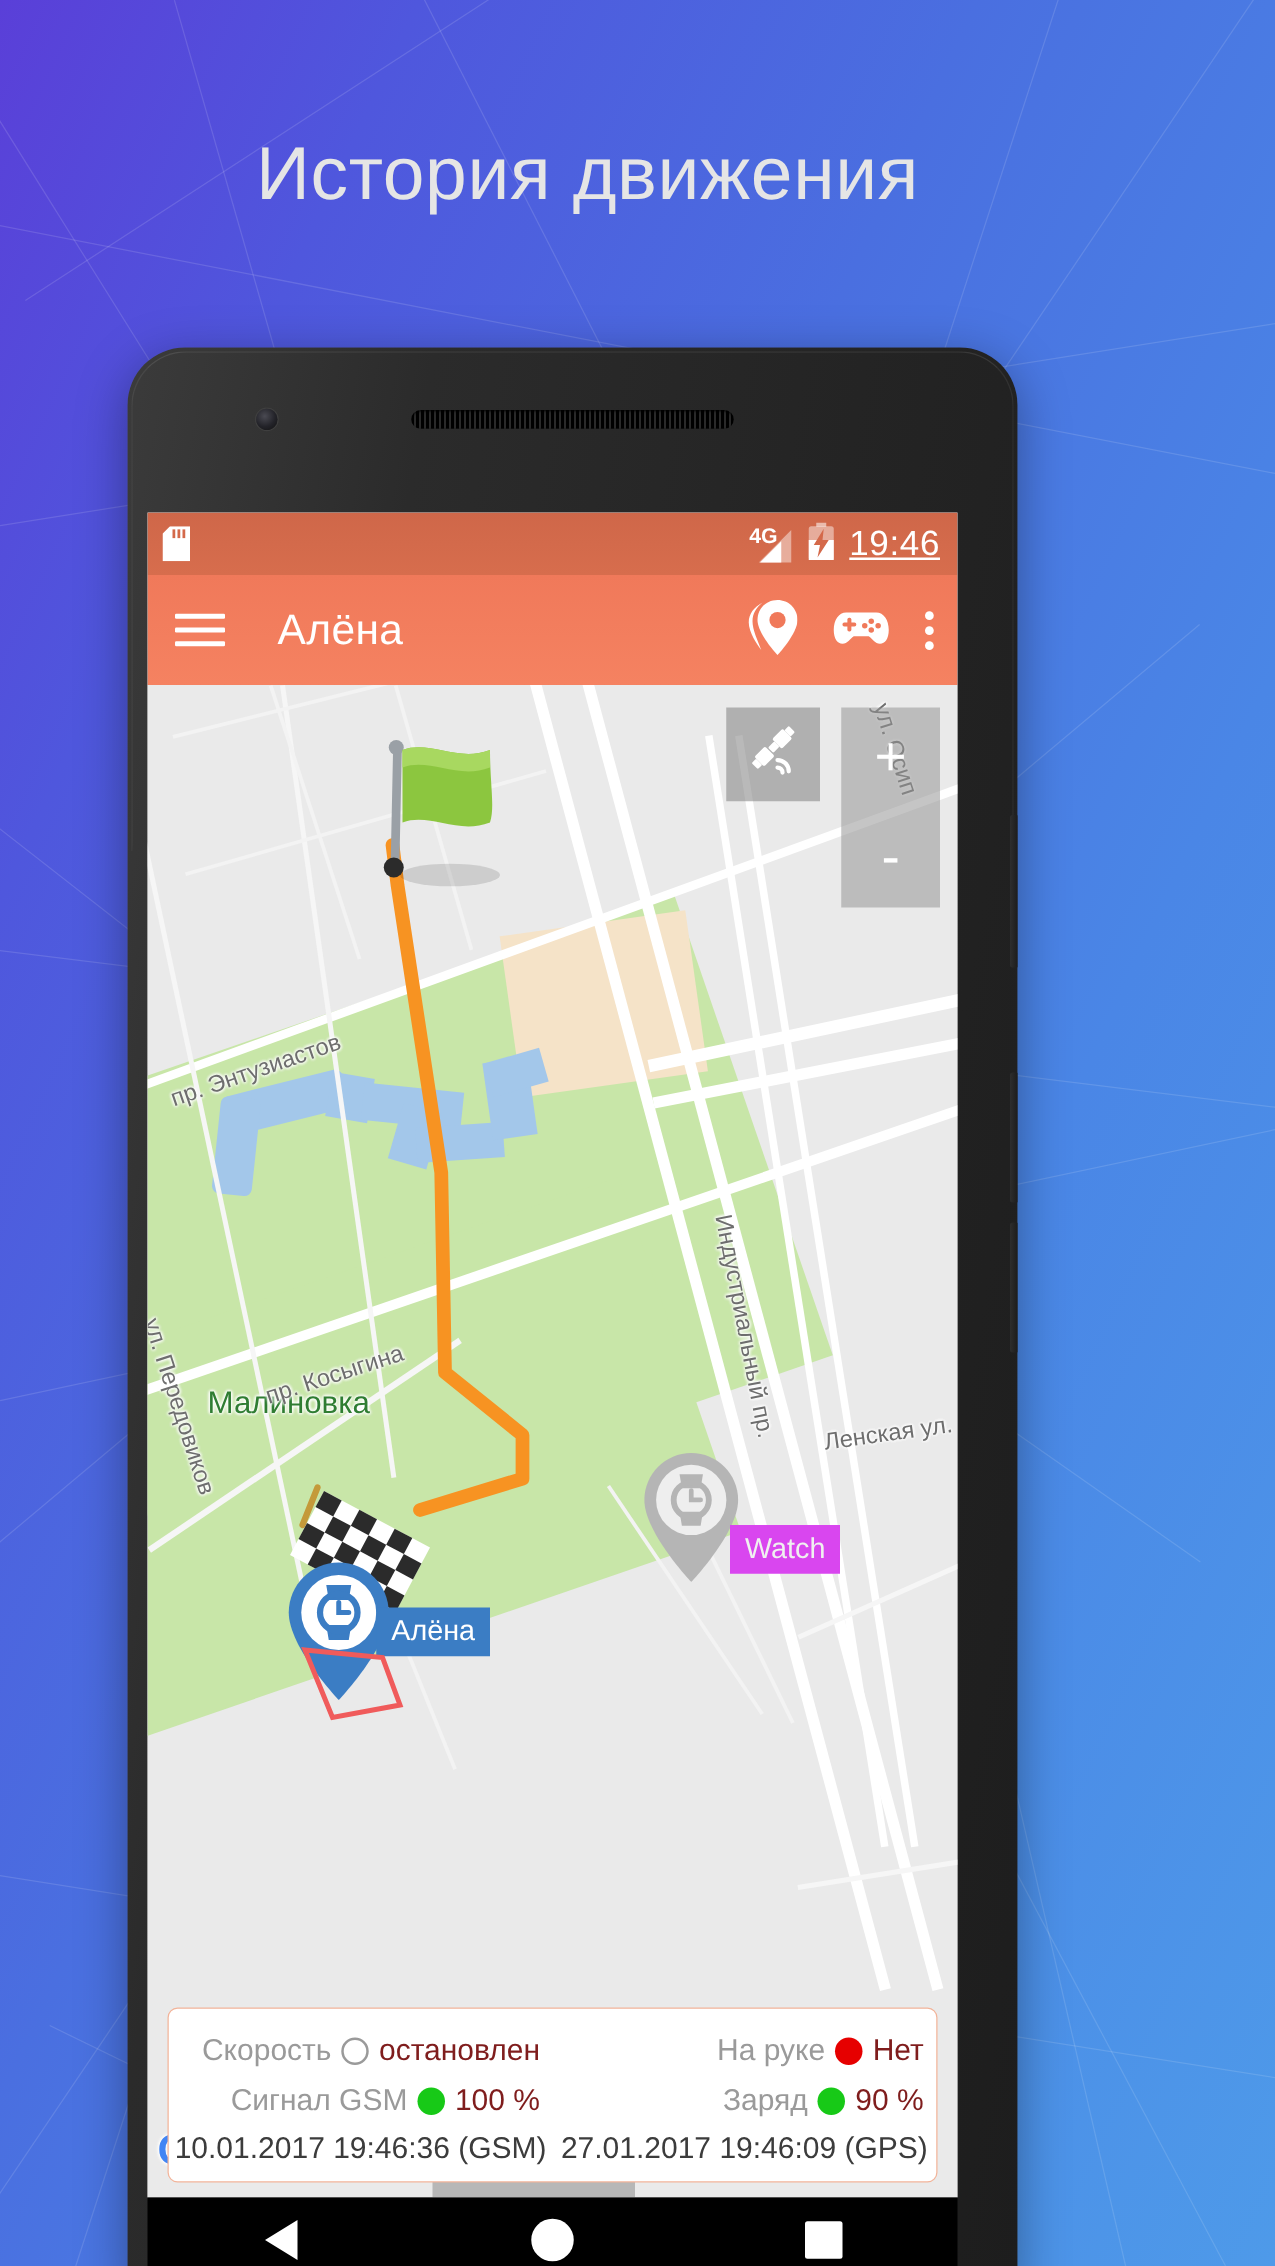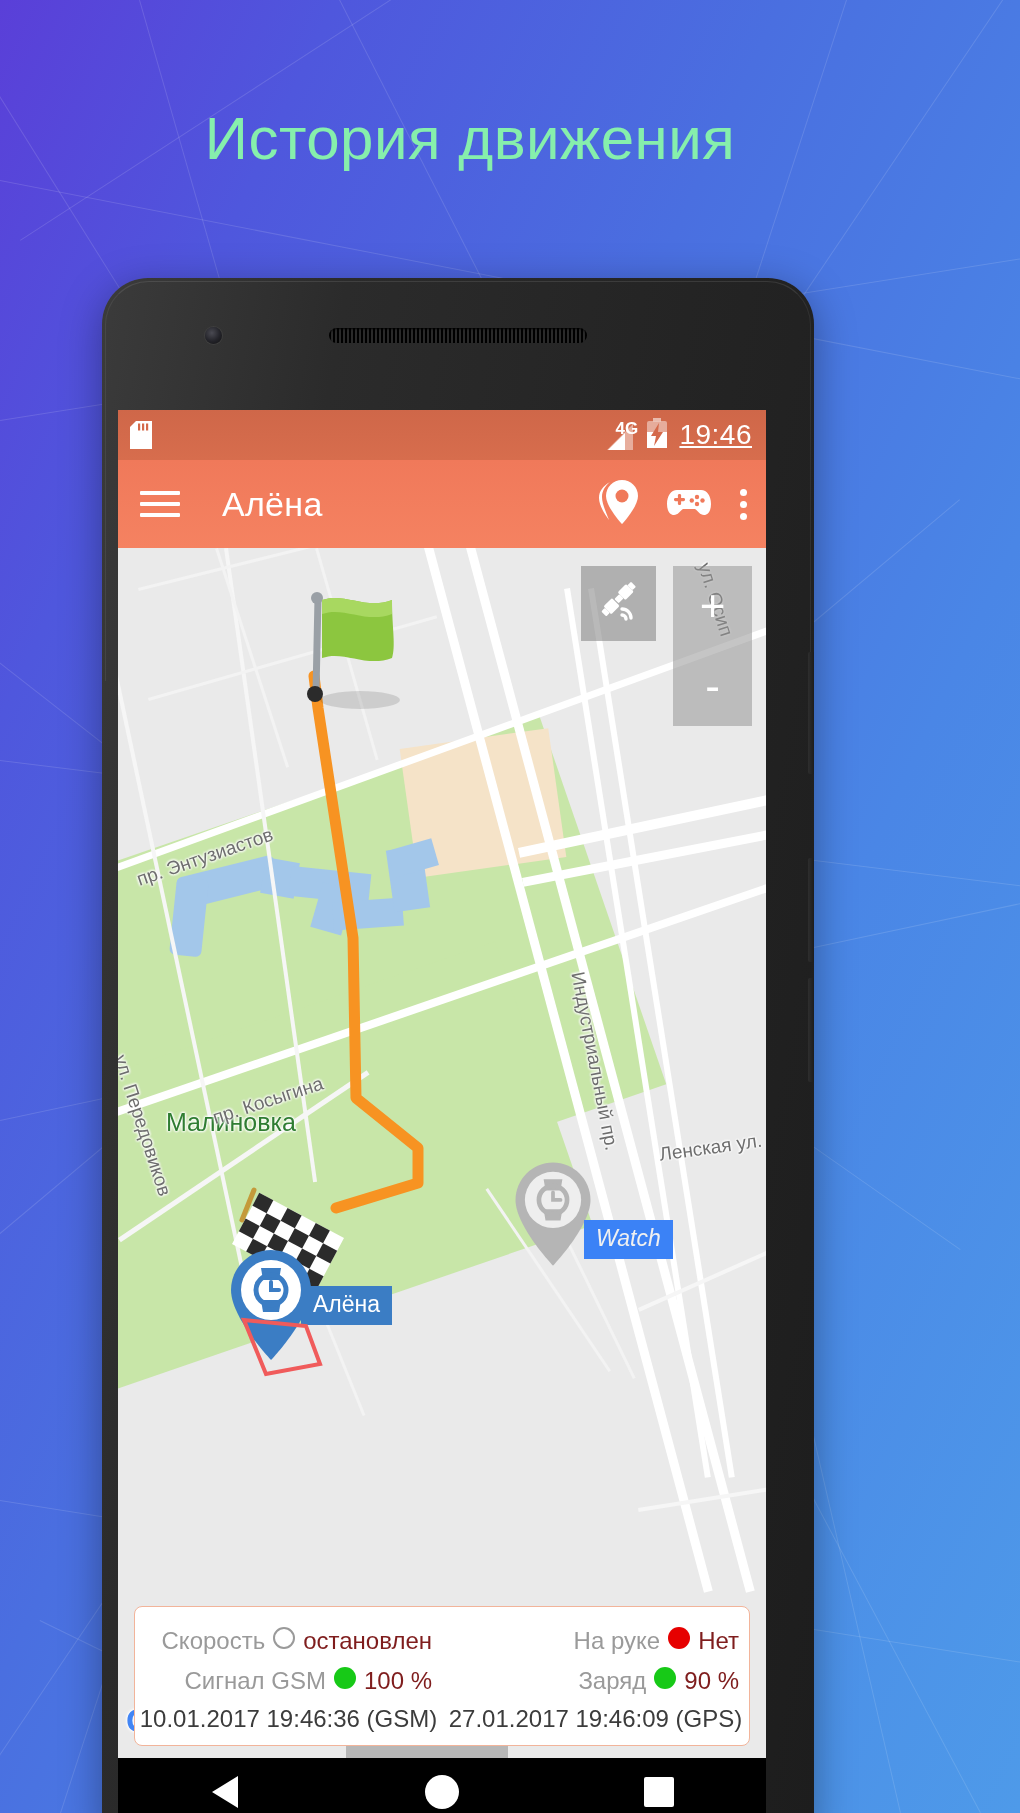--- a/index.html
+++ b/index.html
@@ -21,21 +21,21 @@
     height: 1px;
     background: rgba(255,255,255,0.13);
     transform-origin: 0 0;
   }
 
   
   #page-title {
     position: absolute;
     top: 104px; left: 0; width: 940px;
     text-align: center;
-    color: #86efac;
+    color: #e5e5e5;
     font-size: 60px;
     font-weight: 300;
     letter-spacing: 0.5px;
     font-family: "Liberation Sans", sans-serif;
     z-index: 5;
   }
 
   
   #phone {
     position: absolute;
@@ -96,21 +96,21 @@
     padding: 0 14px 0 12px;
     color: #fff;
   }
   #sd-icon svg { display: block; }
   #status-right {
     margin-left: auto;
     display: flex; align-items: center; gap: 9px;
   }
   #signal-wrap { position: relative; width: 38px; height: 30px; }
   #signal-4g {
-    position: absolute; left: 16px; top: 0;
+    position: absolute; left: 0; top: 0;
     font-size: 17px; font-weight: bold; line-height: 1;
   }
   #status-time {
     font-size: 28px; font-weight: 500; letter-spacing: 0.5px;
     margin-left: 2px;
     text-decoration: underline;
   }
 
   
   #app-bar {
@@ -172,21 +172,21 @@
   #watch-pin-gray { position: absolute; left: 390px; top: 610px; }
 
   .pin-label {
     position: absolute;
     background: #3b7dc4;
     color: #fff;
     font-size: 23px;
     padding: 5px 12px 7px;
     white-space: nowrap;
   }
-  .pin-label.gray { background: #3b82f6; color: #f0f0f0; font-style: italic; }
+  .pin-label.gray { background: #d946ef; color: #f0f0f0; }
 
   
   #sat-btn {
     position: absolute; right: 110px; top: 18px;
     width: 75px; height: 75px;
     background: rgba(128,128,128,0.55);
     display: flex; align-items: center; justify-content: center;
     cursor: pointer;
   }
   #zoom-group {
@@ -228,21 +228,21 @@
     position: absolute;
     left: 16px; right: 16px; bottom: 12px;
     background: #fff;
     border: 1px solid #f2b49a;
     border-radius: 8px;
     padding: 14px 0 12px;
   }
   .info-row { display: flex; }
   .info-cell {
     flex: 1 1 50%;
-    display: flex; 
+    display: flex; align-items: center;
     padding: 6px 10px;
   }
   .info-cell.left-al { justify-content: flex-end; }
   .info-label {
     color: #9a9a9a; font-size: 24px; white-space: nowrap;
   }
   .dot {
     width: 22px; height: 22px; border-radius: 50%;
     margin: 0 8px; flex: none;
   }

